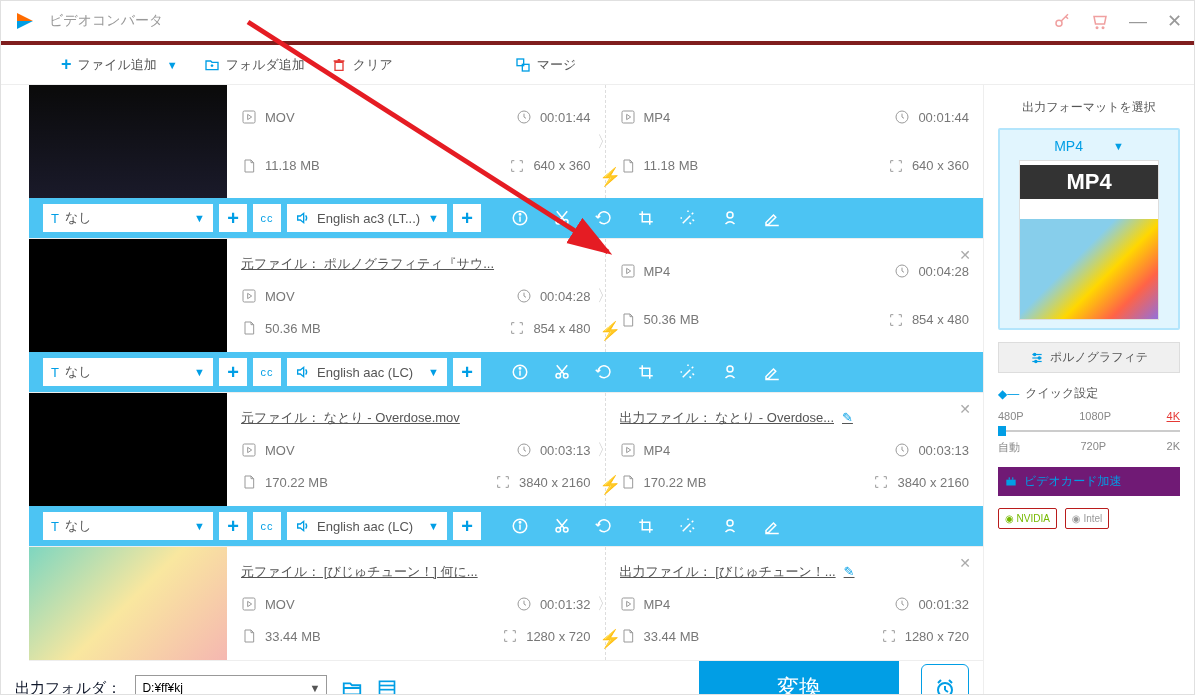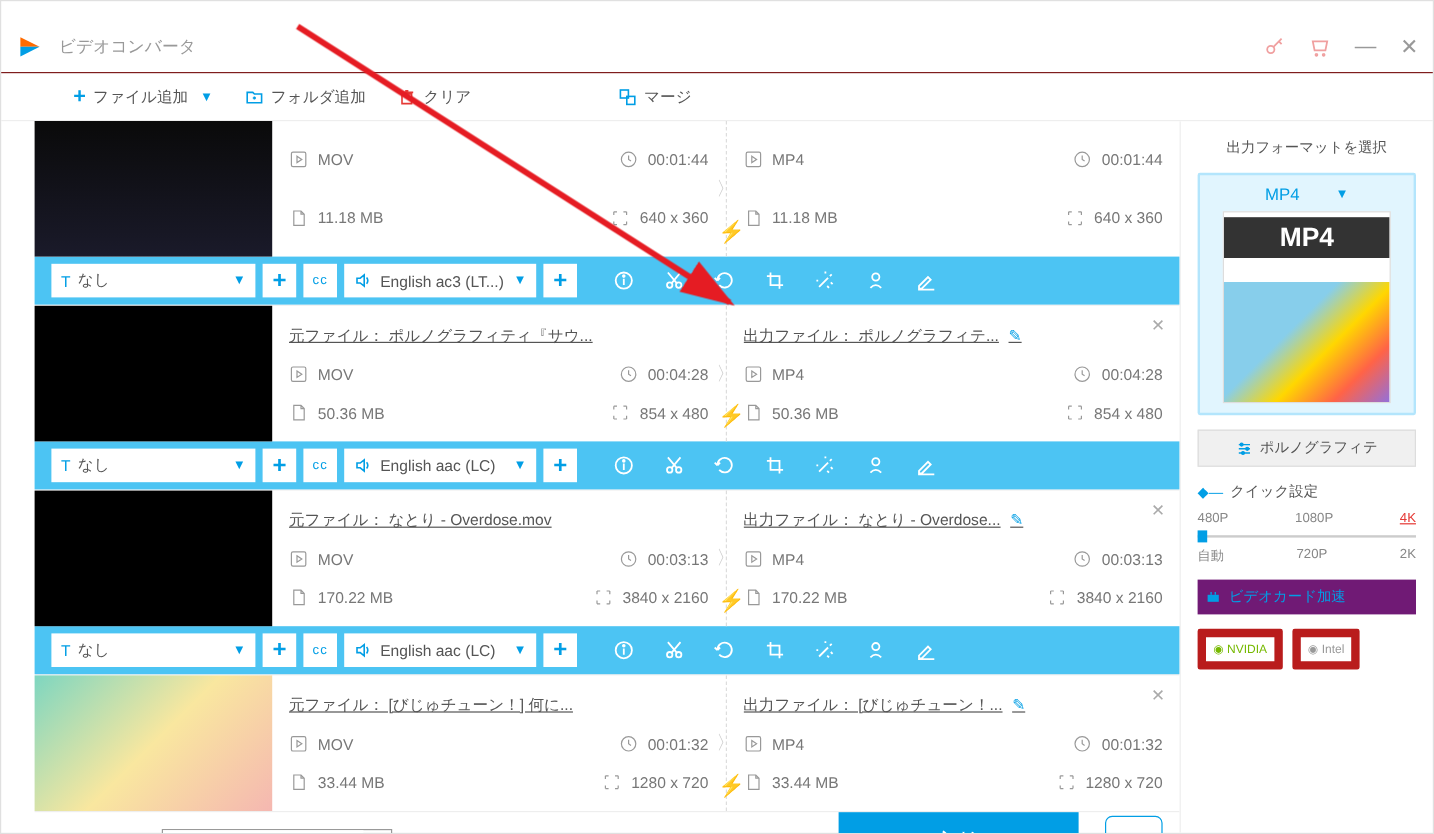--- a/index.html
+++ b/index.html
@@ -1,18 +1,18 @@
 <!DOCTYPE html>
 <html><head>
 <meta charset="utf-8">
 <style>
 * { box-sizing: border-box; margin: 0; padding: 0; font-family: "Meiryo", sans-serif; }
 body { width: 1195px; height: 695px; background: #fff; overflow: hidden; }
 .window { width: 1195px; height: 695px; border: 1px solid #e0e0e0; display: flex; flex-direction: column; }
-.titlebar { height: 44px; display: flex; align-items: center; padding: 0 12px; border-bottom: 1px solid #7f1d1d; margin-top: 16px; }
+.titlebar { height: 44px; display: flex; align-items: center; padding: 0 12px; border-bottom: 4px solid #7f1d1d; }
 .logo { width: 24px; height: 24px; margin-right: 12px; }
 .title { color: #999; font-size: 14px; flex: 1; }
 .titlebar-icons { display: flex; gap: 20px; align-items: center; }
 .toolbar { height: 40px; display: flex; align-items: center; padding: 0 20px 0 60px; border-bottom: 1px solid #eee; gap: 6px; font-size: 13px; color: #555; }
 .tool-item { display: flex; align-items: center; gap: 6px; cursor: pointer; margin-right: 20px; }
 .tool-plus { color: #019ee5; font-size: 18px; font-weight: bold; }
 .tool-clear svg { stroke: #e53935; fill: #e53935; }
 .body { display: flex; flex: 1; overflow: hidden; }
 .main { flex: 1; display: flex; flex-direction: column; overflow-y: auto; border-right: 1px solid #eee; }
 .row { display: flex; flex-direction: column; border-bottom: 1px solid #eee; margin-left: 28px; }
@@ -50,21 +50,21 @@
 .param-btn { background: #f0f0f0; border: 1px solid #ddd; padding: 6px; font-size: 12px; color: #555; display: flex; align-items: center; justify-content: center; gap: 6px; cursor: pointer; }
 .quick { font-size: 12px; color: #555; }
 .quick-title { display: flex; align-items: center; gap: 6px; color: #019ee5; margin-bottom: 8px; }
 .quick-title span { color: #555; }
 .slider-labels { display: flex; justify-content: space-between; font-size: 11px; color: #888; }
 .slider-labels .red { color: #e53935; text-decoration: underline; }
 .slider { height: 2px; background: #ccc; margin: 8px 0; position: relative; }
 .slider-thumb { position: absolute; left: 0; top: -4px; width: 8px; height: 10px; background: #019ee5; }
 .gpu-box { display: flex; align-items: center; gap: 6px; font-size: 12px; color: #019ee5; background: #701a75; padding: 6px; }
 .badges { display: flex; gap: 8px; }
-.badge { border: 7px solid #b91c1c; padding: 4px 6px; font-size: 10px; border-radius: 2px; }
+.badge { border: 1px solid #b91c1c; padding: 4px 6px; font-size: 10px; border-radius: 2px; }
 .badge.nvidia { color: #76b900; }
 .badge.intel { color: #999; }
 .bottom { height: 54px; display: flex; align-items: center; padding: 0 14px; gap: 14px; }
 .out-label { font-size: 15px; color: #0f172a; text-decoration: underline; }
 .out-input { flex: 1; max-width: 510px; height: 24px; border: 1px solid #999; padding: 0 6px; font-size: 12px; }
 .out-icon { color: #019ee5; cursor: pointer; }
 .convert-btn { width: 200px; height: 54px; background: #019ee5; color: #fff; font-size: 22px; border: none; cursor: pointer; margin-left: auto; }
 .clock-btn { width: 48px; height: 48px; border: 1px solid #019ee5; border-radius: 6px; display: flex; align-items: center; justify-content: center; color: #019ee5; cursor: pointer; margin-left: 8px; }
 .arrow-overlay { position: absolute; pointer-events: none; z-index: 100; }
 .out-dd { display: flex; align-items: center; border: 1px solid #999; }
@@ -320,21 +320,20 @@
                           <path d="M4 4 H8 M4 4 V8 M20 4 H16 M20 4 V8 M4 20 H8 M4 20 V16 M20 20 H16 M20 20 V16"></path>
                         </svg>
                       </span>
                       <span>854 x 480</span>
                     </div>
     </div>
                 </div>
         <span class="chevron">〉</span>
         <span class="lightning">⚡</span>
         <div class="col">
-                  <div class="filename">出力ファイル： ポルノグラフィテ...<span class="edit-pen">✎</span></div>
     <div class="info-pair">
       <div class="info-line">
                       <span class="ico">
                         <svg width="16" height="16" viewBox="0 0 24 24" fill="none" stroke="#999" stroke-width="1.5">
                           <rect x="3" y="3" width="18" height="18" rx="2"></rect>
                           <path d="M10 8 L16 12 L10 16 Z"></path>
                         </svg>
                       </span>
                       <span>MP4</span>
                     </div>

